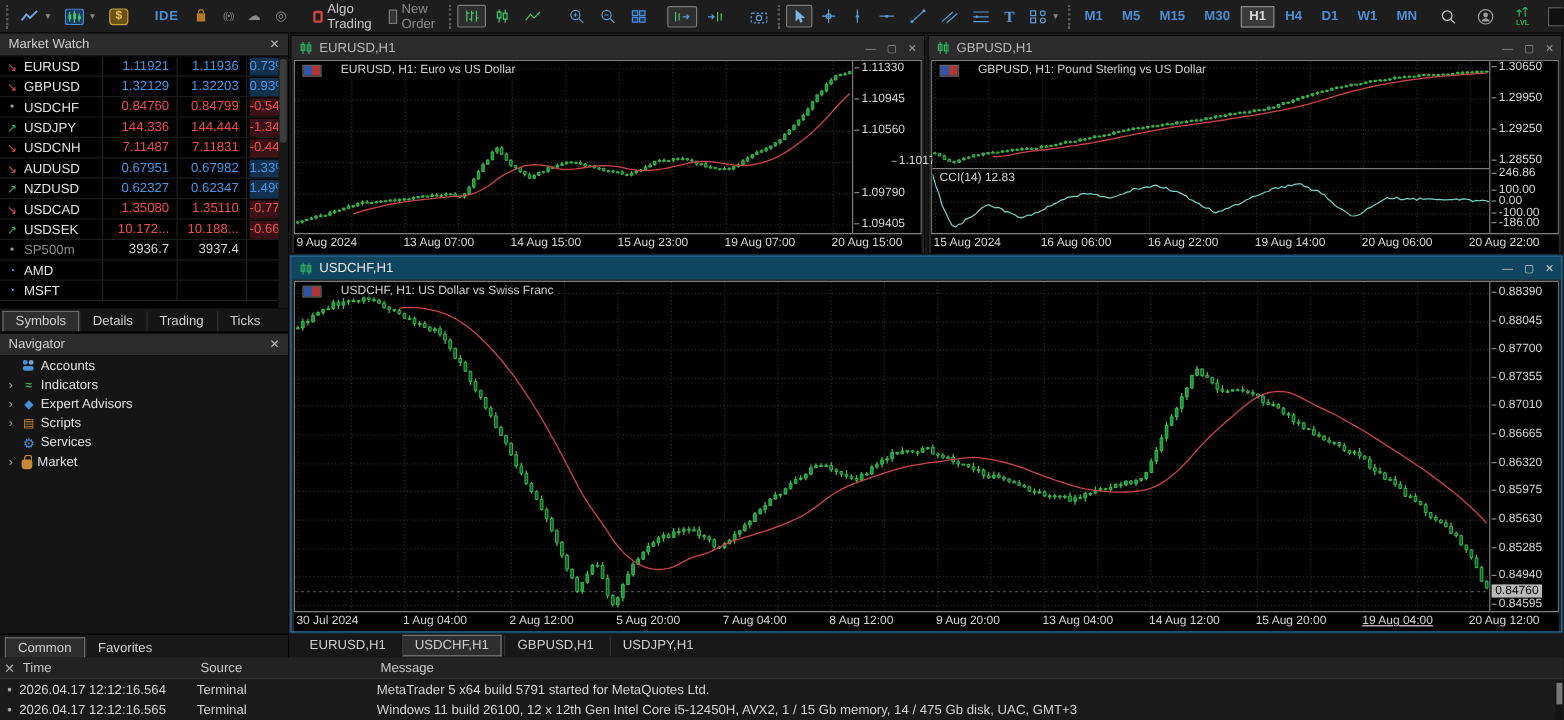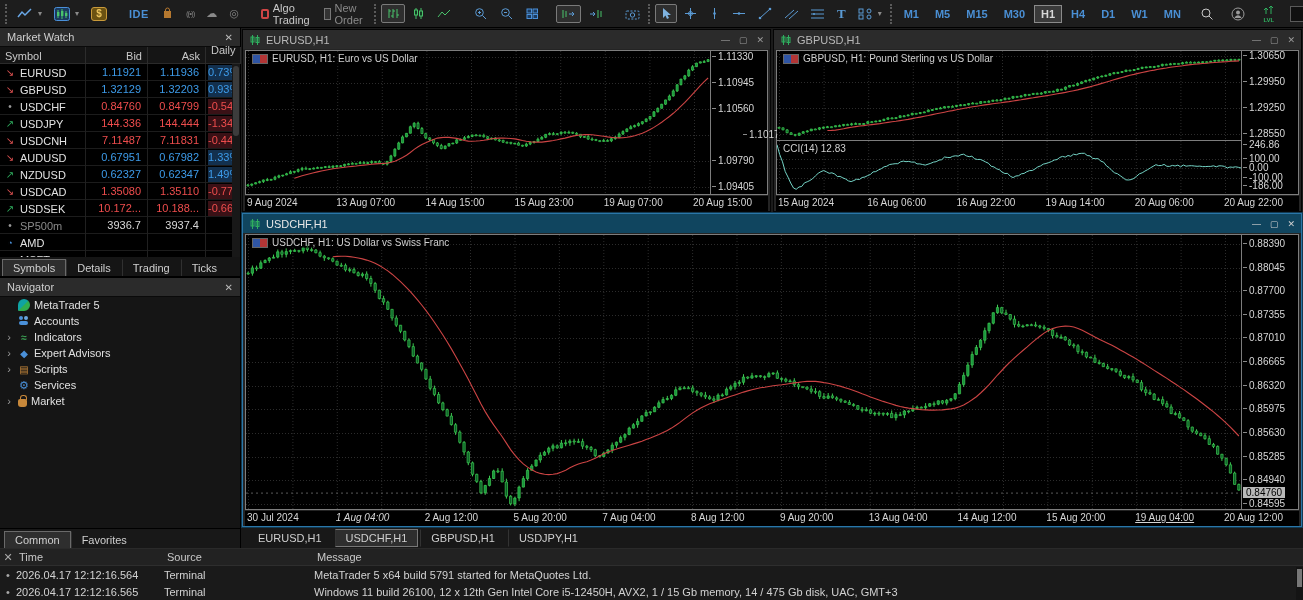--- a/index.html
+++ b/index.html
@@ -94,21 +94,21 @@
   .plot{position:relative;overflow:hidden;background:#000}
   .plot-main{flex:1}
   .plot-price{height:62%}
   .plot-cci{flex:1;border-top:1px solid #7d7d7d}
   .yaxis{width:57px;border-left:1px solid #7d7d7d;position:relative;background:#000;flex:0 0 57px}
   .ylab{position:absolute;left:7px;white-space:nowrap;font-size:10px;color:#d6d6d6;line-height:12px}
   .ylab::before{content:"";position:absolute;left:-6px;top:5px;width:4px;height:1px;background:#8a8a8a}
   .pricetag{position:absolute;left:1px;background:#b9b9b9;color:#000;font-size:10px;padding:0 3px;z-index:2}
   .xaxis{height:15px;position:relative;background:#000;margin-top:1px;flex:0 0 15px}
   .xlab{position:absolute;top:1px;font-size:10px;color:#d6d6d6;white-space:nowrap}
-  .sym-label{position:absolute;top:2px;left:3px;display:flex;align-items:center;gap:4px;font-size:10px;color:#cfcfcf;z-index:2;background:rgba(0,0,0,.55);padding:0 3px}
+  .sym-label{position:absolute;top:2px;left:3px;display:flex;align-items:center;gap:16px;font-size:10px;color:#cfcfcf;z-index:2;background:rgba(0,0,0,.55);padding:0 3px}
   .flag{width:16px;height:10px;display:inline-block;background:linear-gradient(90deg,#2f55a4 0 50%,#b23535 50% 100%);border:1px solid #666}
   .usdchf-wrap{flex:1;padding:1px;display:flex;min-height:0}
   .usdchf-wrap .cwin{flex:1}
 
   .chart-tabs{height:20px;display:flex;align-items:center;padding-left:6px;gap:2px;flex:0 0 20px;background:#181818}
   .ctab{padding:2px 10px;color:#cfcfcf;border:1px solid transparent}
   .ctab.active{background:#2e2e2e;border-color:#777}
   .ctab+.ctab{border-left:1px solid #333}
 
   
@@ -337,26 +337,20 @@
   </div>
 
   <div class="mid">
 
     <div class="left">
       <div class="mw">
         <div class="panel-title">
           <span>Market Watch</span>
           <span class="x">✕</span>
         </div>
-        <div class="mw-grid mw-head">
-          <span>Symbol</span>
-          <span class="num">Bid</span>
-          <span class="num">Ask</span>
-          <span class="num">Daily ...</span>
-        </div>
         <div class="mw-rows">
 
             <div class="mw-grid mw-row pos dir-down">
               <span class="sym">
                 <span class="dirico"></span>
                 <span>EURUSD</span>
               </span>
               <span class="val">1.11921</span>
               <span class="val">1.11936</span>
               <span class="daily">0.73%</span>
@@ -488,25 +482,20 @@
 
         </div>
       </div>
 
       <div class="nav">
         <div class="panel-title">
           <span>Navigator</span>
           <span class="x">✕</span>
         </div>
 
-          <div class="nav-item ic-mt5 noarrow">
-            <span class="arr">›</span>
-            <span class="nav-ico"></span>
-            <span>MetaTrader 5</span>
-          </div>
 
           <div class="nav-item ic-accounts ind1 noarrow">
             <span class="arr">›</span>
             <span class="nav-ico"></span>
             <span>Accounts</span>
           </div>
 
           <div class="nav-item ic-indicators ind1">
             <span class="arr">›</span>
             <span class="nav-ico"></span>
@@ -710,21 +699,21 @@
                   <span class="ylab" style="top: 168.332px;">0.85975</span>
                   <span class="ylab" style="top: 191.965px;">0.85630</span>
                   <span class="ylab" style="top: 215.597px;">0.85285</span>
                   <span class="ylab" style="top: 239.23px;">0.84940</span>
                   <span class="ylab" style="top: 262.862px;">0.84595</span>
                   <div class="pricetag" style="top: 251.56px;">0.84760</div>
                 </div>
             </div>
             <div class="xaxis">
                 <span class="xlab" style="left: 2px;">30 Jul 2024</span>
-                <span class="xlab" style="left: 90.8182px; font-style: italic;">1 Aug 04:00</span>
+                <span class="xlab" style="left: 90.8182px;">1 Aug 04:00</span>
                 <span class="xlab" style="left: 179.636px;">2 Aug 12:00</span>
                 <span class="xlab" style="left: 268.455px;">5 Aug 20:00</span>
                 <span class="xlab" style="left: 357.273px;">7 Aug 04:00</span>
                 <span class="xlab" style="left: 446.091px;">8 Aug 12:00</span>
                 <span class="xlab" style="left: 534.909px;">9 Aug 20:00</span>
                 <span class="xlab" style="left: 623.727px;">13 Aug 04:00</span>
                 <span class="xlab" style="left: 712.545px;">14 Aug 12:00</span>
                 <span class="xlab" style="left: 801.364px;">15 Aug 20:00</span>
                 <span class="xlab" style="left: 890.182px; text-decoration: underline;">19 Aug 04:00</span>
                 <span class="xlab" style="left: 979px;">20 Aug 12:00</span>

